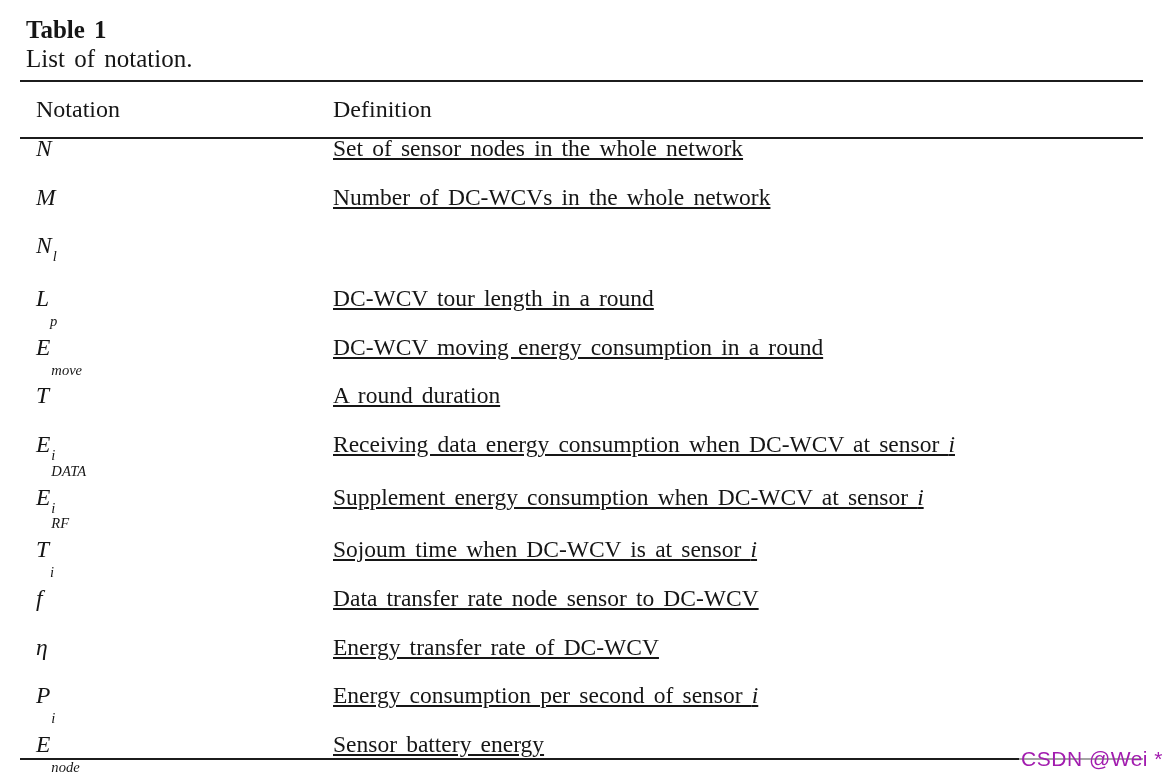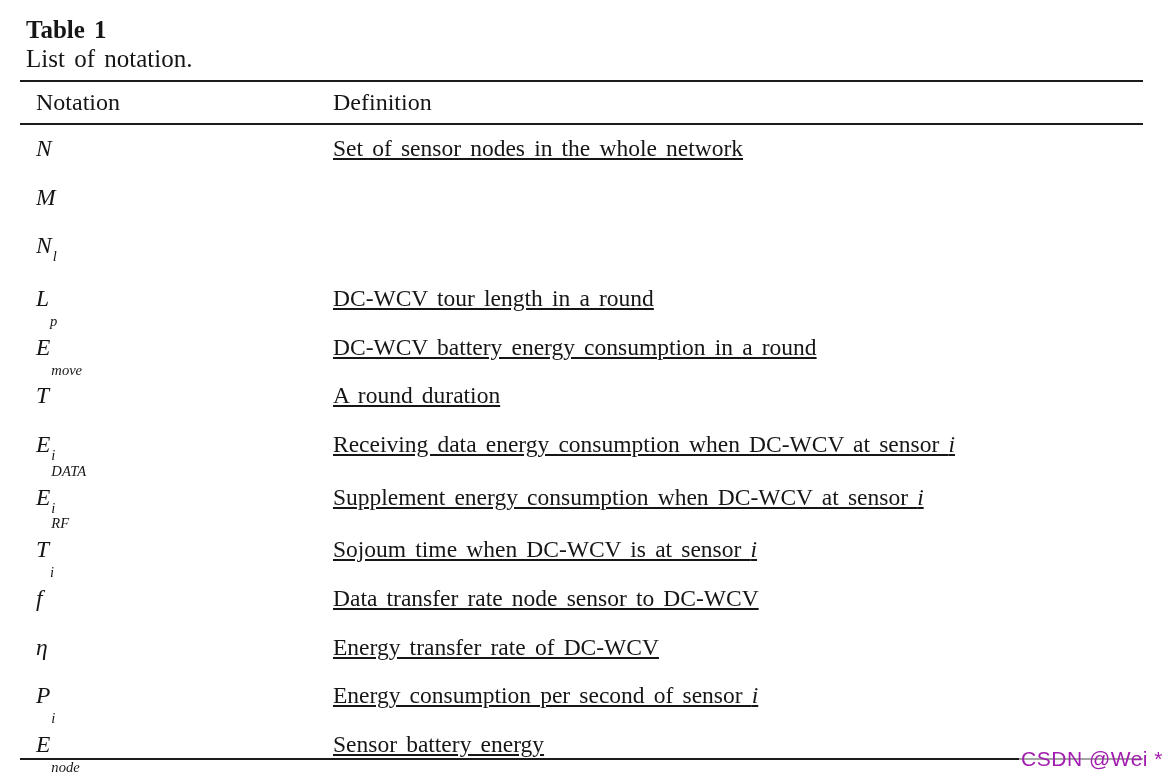--- a/index.html
+++ b/index.html
@@ -17,21 +17,21 @@
     word-spacing: 0.12em;
     margin-top: 6px;
   }
   .caption {
     position: absolute; left: 26px; top: 45px;
     font-size: 25px;
     word-spacing: 0.12em;
   }
   .thead {
     position: absolute; left: 20px; top: 80px;
-    width: 1123px; height: 45px;
+    width: 1123px; height: 59px;
     box-sizing: border-box;
     border-top: 2px solid #1c1c1c;
     border-bottom: 2px solid #1c1c1c;
     display: grid;
     grid-template-columns: 297px 1fr;
     padding-left: 16px;
     align-items: center;
     font-size: 24px;
   }
   .tbody {
@@ -96,40 +96,41 @@
           <span class="top"></span>
           <span class="bot"></span>
         </span></div>
     <div class="cell def"><span>Set of sensor nodes in the whole network</span><i class="defit"></i><span></span></div>
   </div>
     <div class="trow">
     <div class="cell notation"><span class="nbase">M</span><span class="nss">
           <span class="top"></span>
           <span class="bot"></span>
         </span></div>
+    <div class="cell def"><span>Number of DC-WCVs in the whole network</span><i class="defit"></i><span></span></div>
   </div>
     <div class="trow">
     <div class="cell notation"><span class="nbase">N</span><span class="nss">
           <span class="top">l</span>
           <span class="bot"></span>
         </span></div>
   </div>
     <div class="trow">
     <div class="cell notation"><span class="nbase">L</span><span class="nss">
           <span class="top"></span>
           <span class="bot">p</span>
         </span></div>
     <div class="cell def"><span>DC-WCV tour length in a round</span><i class="defit"></i><span></span></div>
   </div>
     <div class="trow">
     <div class="cell notation"><span class="nbase">E</span><span class="nss">
           <span class="top"></span>
           <span class="bot">move</span>
         </span></div>
-    <div class="cell def"><span>DC-WCV battery energy consumption in a round</span><i class="defit"></i><span></span></div>
+    <div class="cell def"><span>DC-WCV moving energy consumption in a round</span><i class="defit"></i><span></span></div>
   </div>
     <div class="trow">
     <div class="cell notation"><span class="nbase">T</span><span class="nss">
           <span class="top"></span>
           <span class="bot"></span>
         </span></div>
     <div class="cell def"><span>A round duration</span><i class="defit"></i><span></span></div>
   </div>
     <div class="trow">
     <div class="cell notation"><span class="nbase">E</span><span class="nss">

